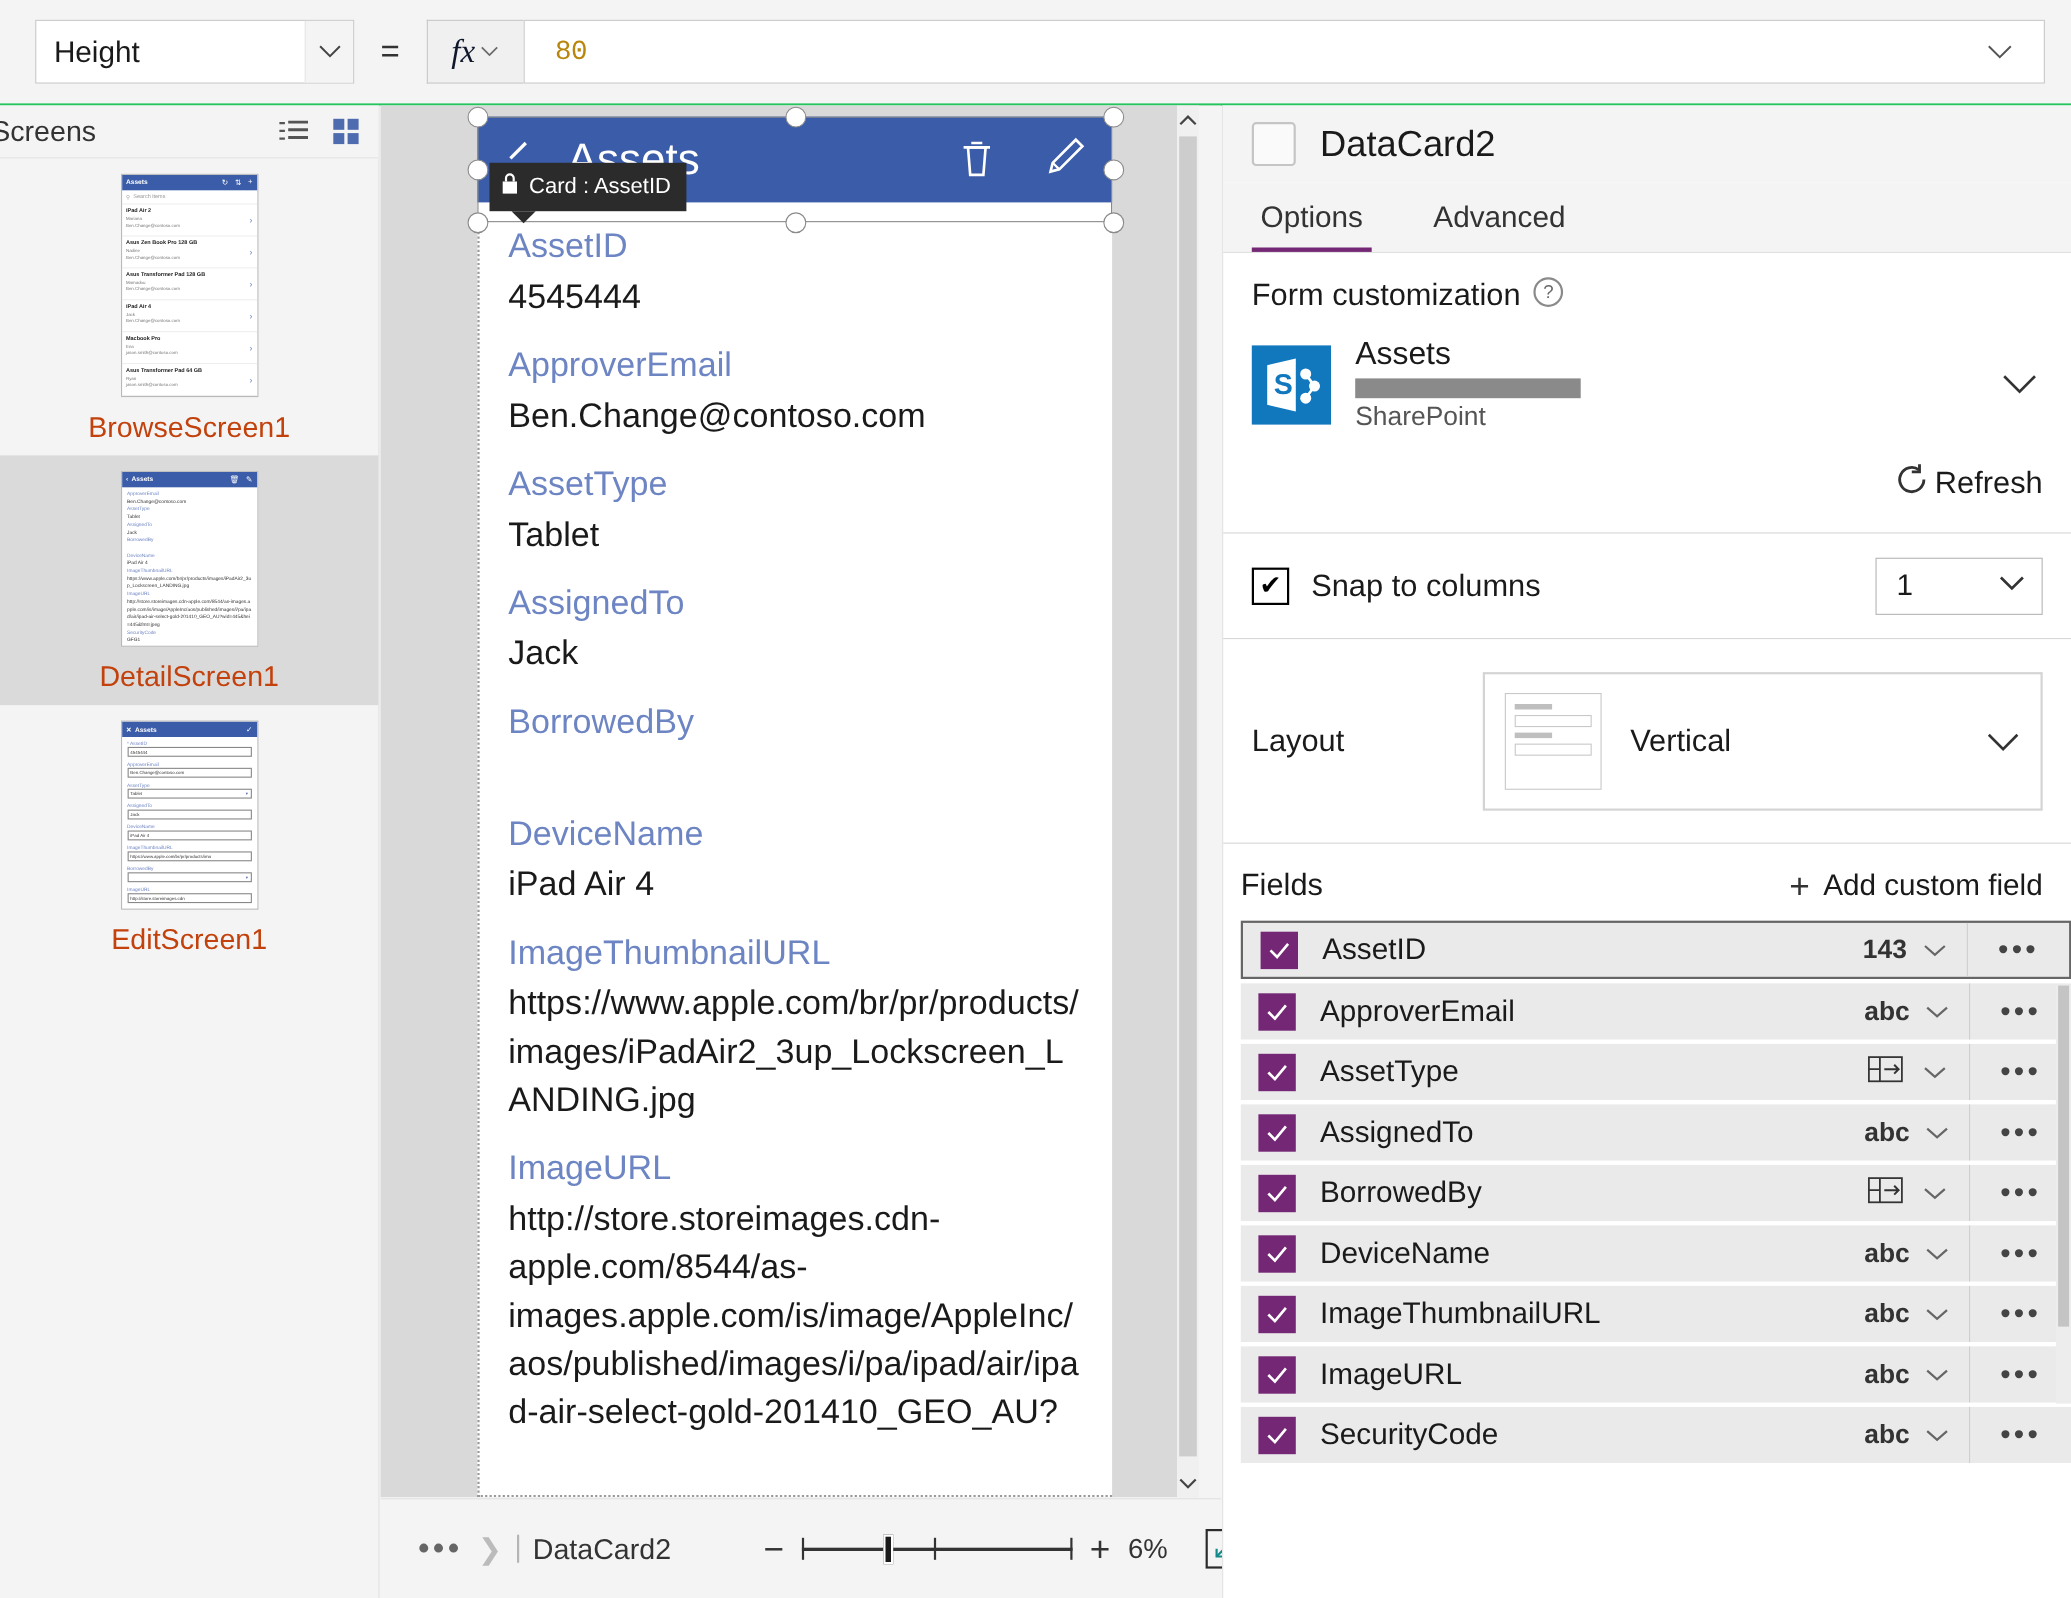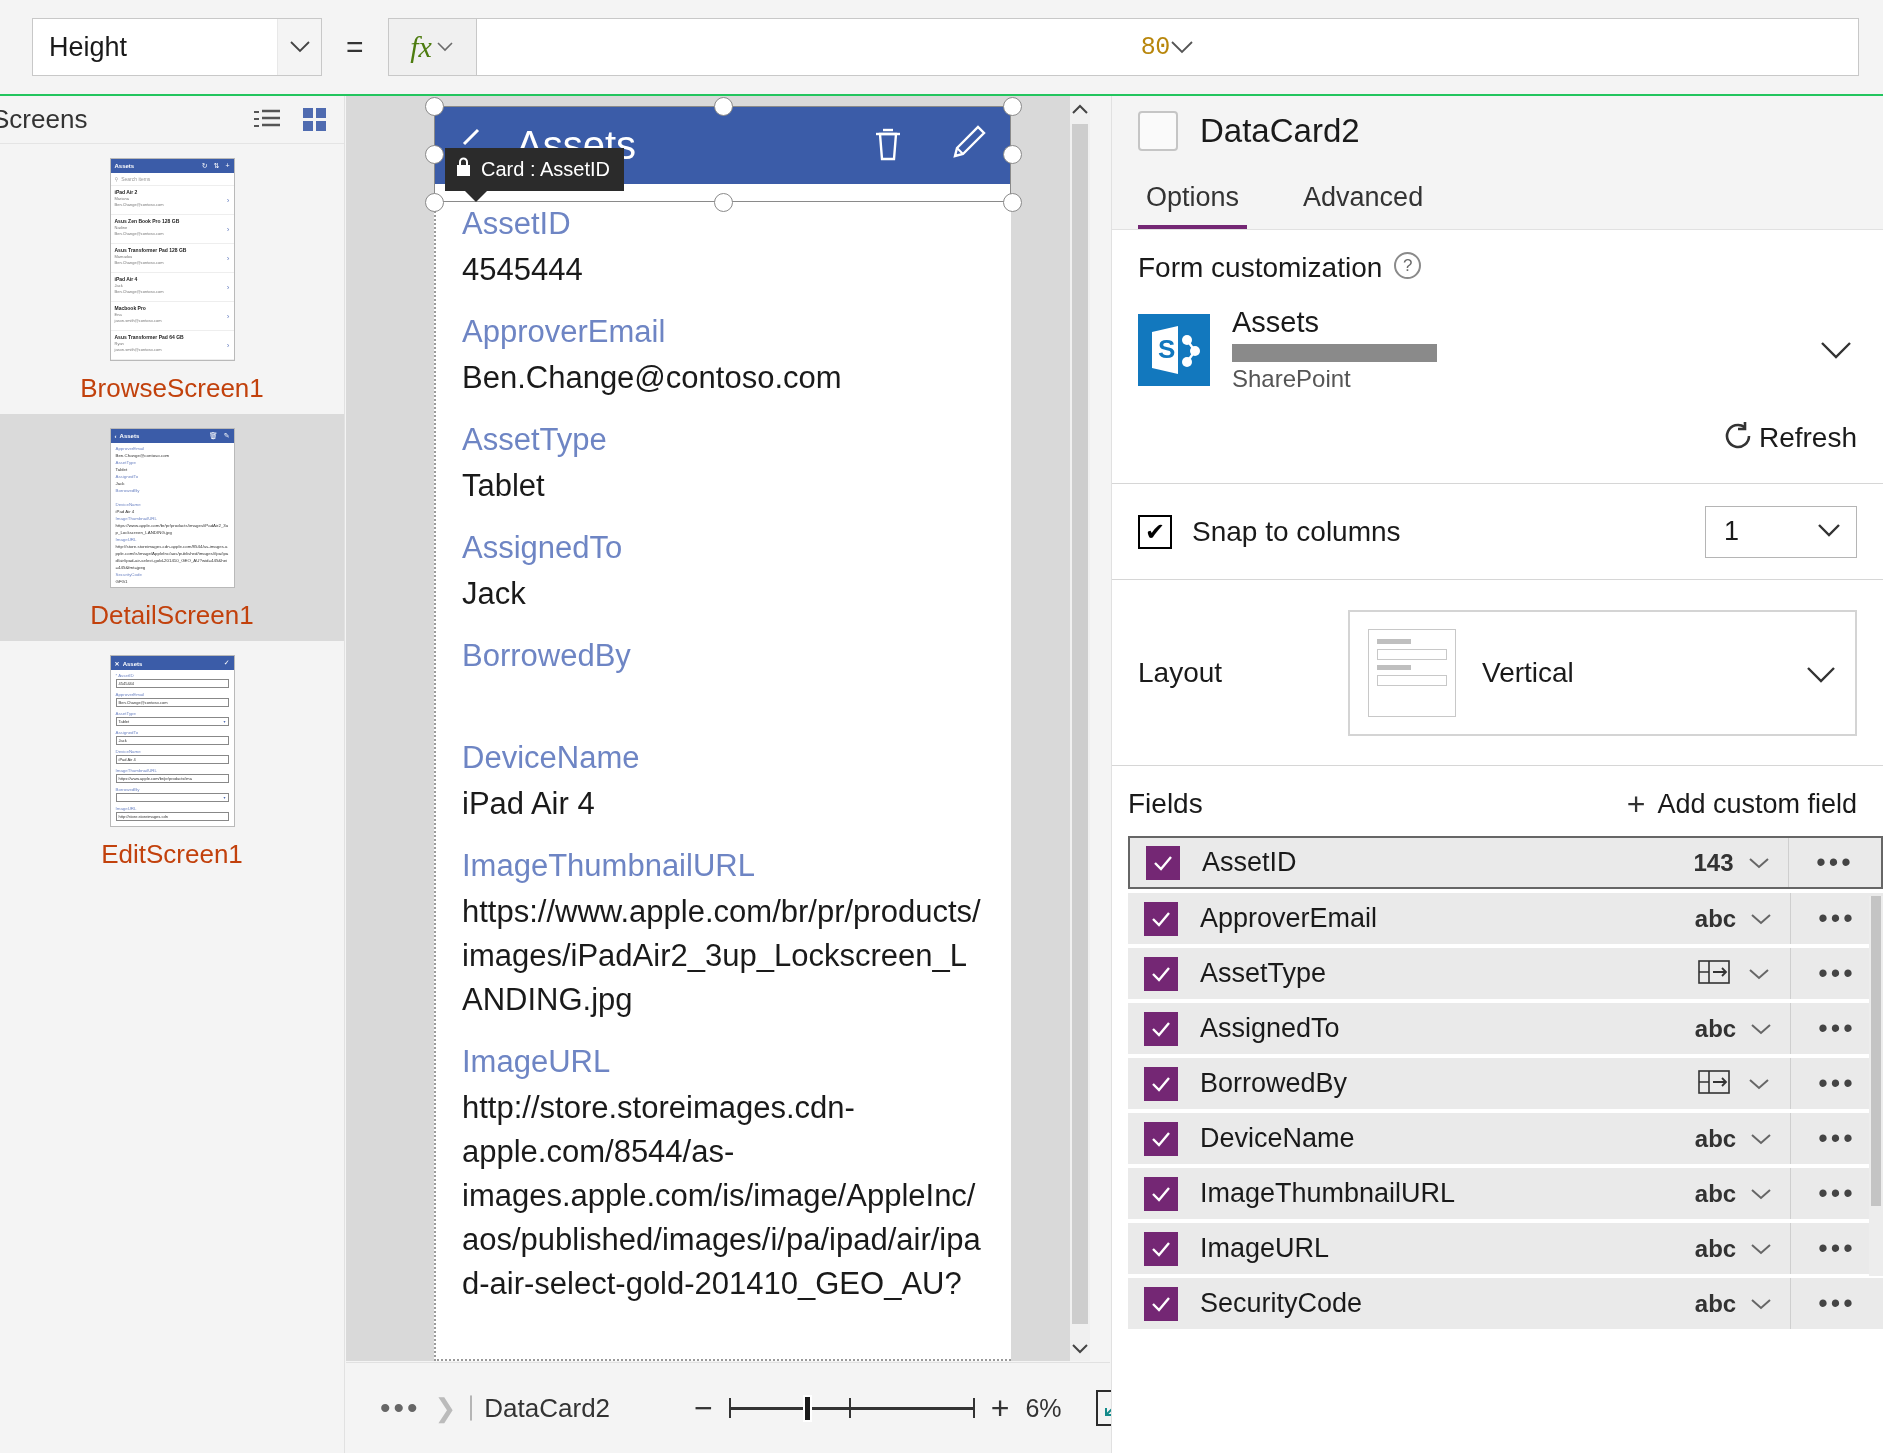--- a/index.html
+++ b/index.html
@@ -26,25 +26,25 @@
     width: 44px; height: 56px; display: flex; align-items: center;
     justify-content: center; background: #f4f4f4; border-left: 1px solid #e8e8e8;
   }
   .eq-sign { margin: 0 24px; font-size: 30px; color: #333; }
   .fx-box {
     width: 88px; height: 58px; background: #f0f0f0; border: 1px solid #c8c8c8;
     border-right: none; display: flex; align-items: center;
     justify-content: center; gap: 4px;
   }
   .fx-box .fx { font-family: "Liberation Serif", serif; font-style: italic;
-    font-size: 30px; color: #4d7c0f; }
+    font-size: 30px; color: #0f172a; }
   .formula-input {
     flex: 1; height: 58px; background: #fff; border: 1px solid #c8c8c8;
     display: flex; align-items: center; padding: 0 28px;
-    margin-right: 24px; justify-content: center;
+    margin-right: 24px; justify-content: space-between;
   }
   .formula-value {
     font-family: "Liberation Mono", monospace; font-size: 25px;
     color: #b8860b; letter-spacing: -0.5px;
   }
 
   
   .screens-panel {
     position: absolute; left: 0; top: 96px; width: 345px; height: 1357px;
     background: #f4f4f4; border-right: 1px solid #e1e1e1;

